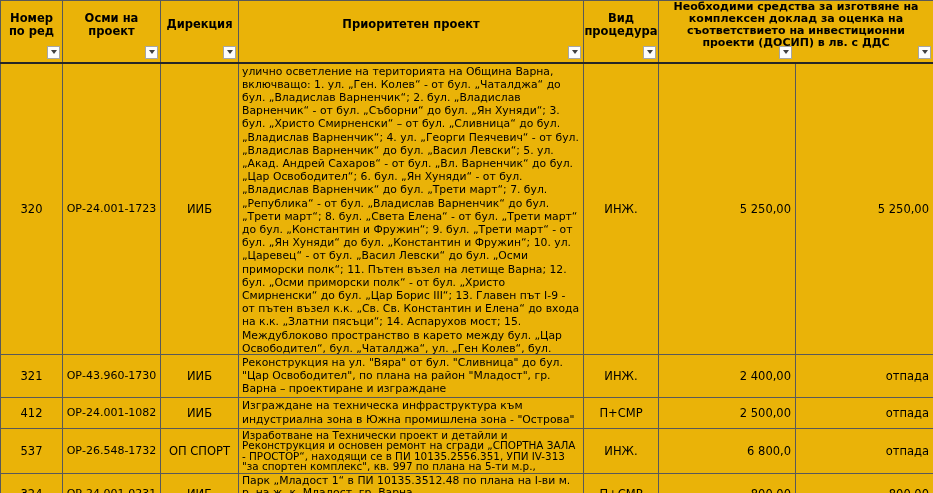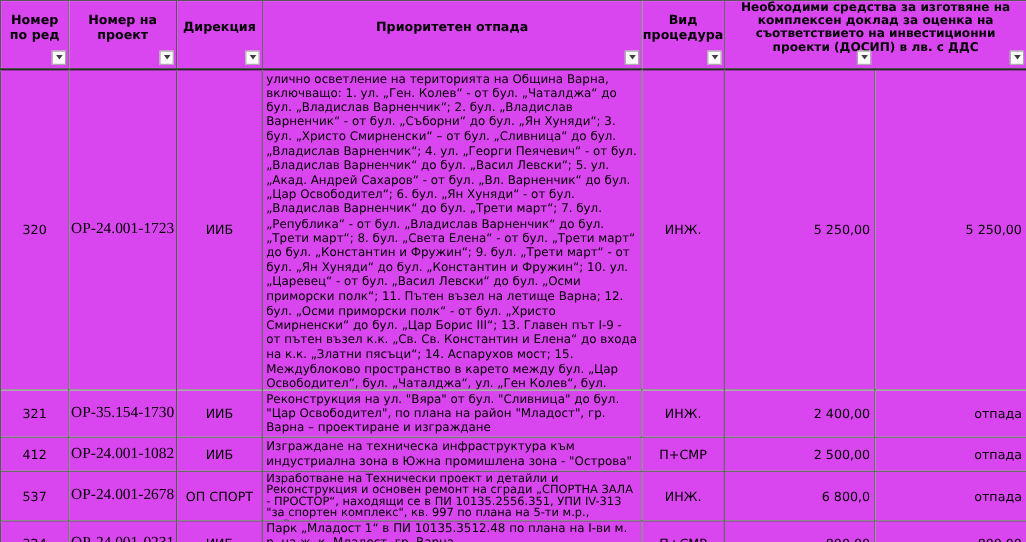--- a/index.html
+++ b/index.html
@@ -13,21 +13,21 @@
   table.grid {
     border-collapse: collapse;
     table-layout: fixed;
     width: 933px;
   }
   .grid th, .grid td {
     border: 1px solid #595959;
     box-sizing: border-box;
     padding: 0;
     overflow: hidden;
-    background: #d946ef;
+    background: #eab308;
   }
   
   .grid thead tr { height: 62px; }
   .grid th {
     position: relative;
     font-weight: bold;
     font-size: 11.5px;
     line-height: 12.5px;
     border-bottom: 2px solid #262626;
     vertical-align: top;
@@ -52,21 +52,21 @@
   .fbtn-inner { right: 141px; }
   .tri {
     width: 0; height: 0;
     border-left: 3.5px solid transparent;
     border-right: 3.5px solid transparent;
     border-top: 4.5px solid #404040;
   }
   
   .grid td { font-size: 11.5px; vertical-align: middle; }
   td.c-center { text-align: center; padding: 0 0; }
-  td.c-id { font-size: 14px; font-family: Liberation Serif, serif; }
+  td.c-id { font-size: 11px; }
   td.c-proj { vertical-align: top; }
   td.c-right { text-align: right; padding-right: 4px; padding-left: 19px; }
   .ptext {
     padding: 1px 3px;
     font-size: 10.8px;
     overflow: hidden;
     text-align: left;
   }
   tr.r0 { height: 290px; } tr.r0 .ptext { height: 288px; line-height: 13.2px; }
   tr.r1 { height: 42px; }  tr.r1 .ptext { height: 40px;  line-height: 13px; }
@@ -89,33 +89,33 @@
   </colgroup>
   <thead>
     <tr>
       <th>
         <div class="th-text">Номер по ред</div>
         <div class="fbtn">
             <span class="tri"></span>
           </div>
       </th>
       <th>
-        <div class="th-text">Номер на проект</div>
+        <div class="th-text">Осми на проект</div>
         <div class="fbtn">
             <span class="tri"></span>
           </div>
       </th>
       <th>
         <div class="th-text">Дирекция</div>
         <div class="fbtn">
             <span class="tri"></span>
           </div>
       </th>
       <th>
-        <div class="th-text">Приоритетен отпада</div>
+        <div class="th-text">Приоритетен проект</div>
         <div class="fbtn">
             <span class="tri"></span>
           </div>
       </th>
       <th>
         <div class="th-text">Вид процедура</div>
         <div class="fbtn">
             <span class="tri"></span>
           </div>
       </th>
@@ -137,21 +137,21 @@
       <td class="c-center">ИИБ</td>
       <td class="c-proj">
           <div class="ptext">улично осветление на територията на Община Варна, включващо: 1. ул. „Ген. Колев“  - от бул. „Чаталджа“ до бул. „Владислав Варненчик“; 2. бул. „Владислав Варненчик“ - от бул. „Съборни“ до бул. „Ян Хуняди“; 3. бул. „Христо Смирненски“ – от бул. „Сливница“ до бул. „Владислав Варненчик“; 4. ул. „Георги Пеячевич“ - от бул. „Владислав Варненчик“ до бул. „Васил Левски“; 5.  ул. „Акад. Андрей Сахаров“ - от бул. „Вл. Варненчик“ до бул. „Цар Освободител“; 6. бул. „Ян Хуняди“ - от бул. „Владислав Варненчик“ до бул. „Трети март“; 7. бул. „Република“ - от бул. „Владислав Варненчик“ до бул. „Трети март“; 8. бул. „Света Елена“ - от бул. „Трети март“ до бул. „Константин и Фружин“; 9. бул. „Трети март“ - от бул. „Ян Хуняди“ до бул. „Константин и Фружин“; 10. ул. „Царевец“ - от бул. „Васил Левски“ до бул. „Осми приморски полк“; 11. Пътен възел на летище Варна; 12. бул. „Осми приморски полк“ - от бул. „Христо Смирненски“ до бул. „Цар Борис III“; 13. Главен път I-9 - от пътен възел к.к. „Св. Св. Константин и Елена“ до входа на к.к. „Златни пясъци“; 14. Аспарухов мост; 15. Междублоково пространство в карето между бул. „Цар Освободител“, бул. „Чаталджа“, ул. „Ген Колев“,  бул. „Осми приморски полк“; 16. Междублоково пространство в карето между бул. „Чаталджа“, ул. „Ген. Колев“, ул. „Селиолу“, ул. „Илинден“</div>
         </td>
       <td class="c-center">ИНЖ.</td>
       <td class="c-right">5 250,00</td>
       <td class="c-right">5 250,00</td>
     </tr>
     <tr class="r1">
       <td class="c-center">321</td>
-      <td class="c-center c-id">ОР-35.154-1730</td>
+      <td class="c-center c-id">ОР-43.960-1730</td>
       <td class="c-center">ИИБ</td>
       <td class="c-proj">
           <div class="ptext">Реконструкция на ул. "Вяра" от бул. "Сливница" до бул. "Цар Освободител", по плана на район "Младост", гр. Варна – проектиране и изграждане</div>
         </td>
       <td class="c-center">ИНЖ.</td>
       <td class="c-right">2 400,00</td>
       <td class="c-right">отпада</td>
     </tr>
     <tr class="r2">
       <td class="c-center">412</td>
@@ -159,21 +159,21 @@
       <td class="c-center">ИИБ</td>
       <td class="c-proj">
           <div class="ptext">Изграждане на техническа инфраструктура към индустриална зона в Южна промишлена зона - "Острова" - Община Варна</div>
         </td>
       <td class="c-center">П+СМР</td>
       <td class="c-right">2 500,00</td>
       <td class="c-right">отпада</td>
     </tr>
     <tr class="r3">
       <td class="c-center">537</td>
-      <td class="c-center c-id">ОР-24.001-2678</td>
+      <td class="c-center c-id">ОР-26.548-1732</td>
       <td class="c-center">ОП СПОРТ</td>
       <td class="c-proj">
           <div class="ptext">Изработване на Технически проект и детайли и Реконструкция и основен ремонт на сгради „СПОРТНА ЗАЛА - ПРОСТОР“, находящи се в ПИ 10135.2556.351, УПИ IV-313 "за спортен комплекс", кв. 997 по плана на 5-ти м.р., гр.Варна</div>
         </td>
       <td class="c-center">ИНЖ.</td>
       <td class="c-right">6 800,0</td>
       <td class="c-right">отпада</td>
     </tr>
     <tr class="r4">
       <td class="c-center">324</td>

